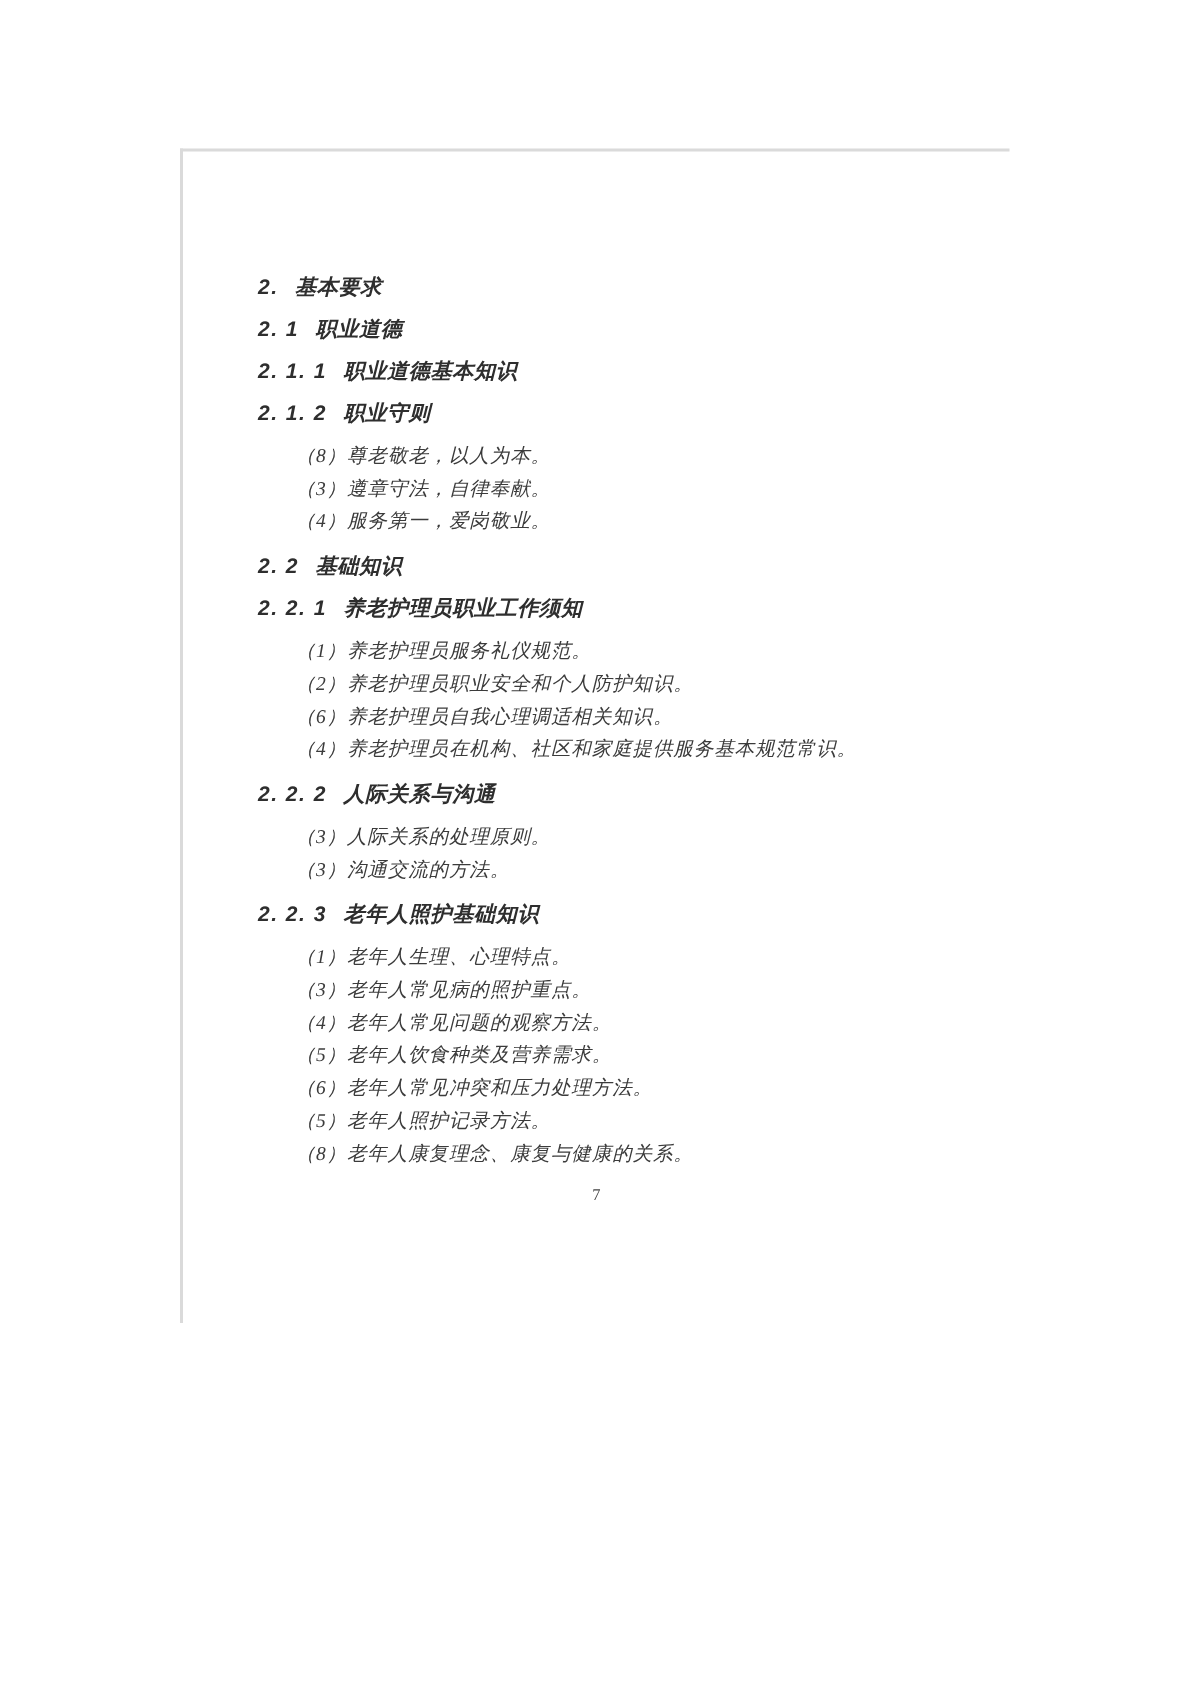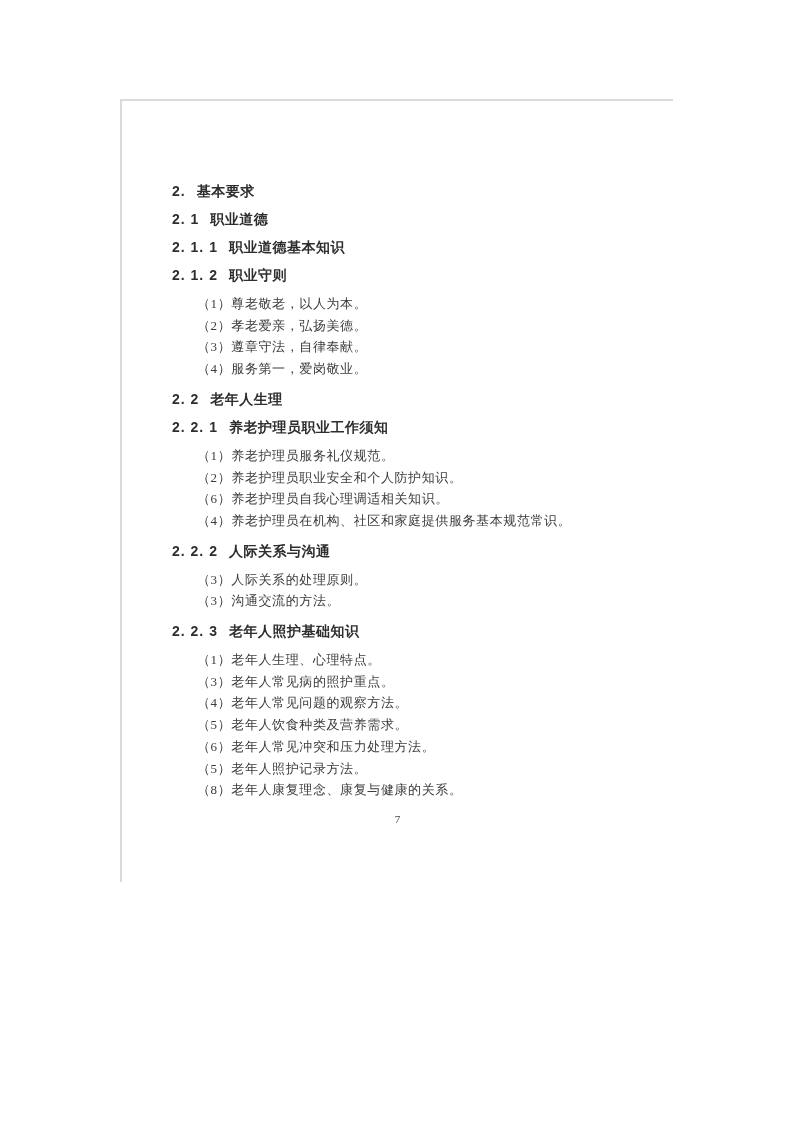--- a/index.html
+++ b/index.html
@@ -21,20 +21,21 @@
     top: 99px;
     width: 553px;
     height: 783px;
     background: #ffffff;
     border-top: 2px solid #dadada;
     border-left: 2px solid #dadada;
     box-sizing: border-box;
   }
   .content {
     padding-top: 71px; 
+    font-style: italic;
   }
   .heading {
     font-family: "Liberation Sans", "DejaVu Sans", sans-serif;
     font-weight: bold;
     font-size: 14px;
     line-height: 18px;
     color: #2e2e2e;
     padding-left: 50px;
     margin-top: 10px;
     letter-spacing: 0.5px;
@@ -70,26 +71,25 @@
 <body>
 
 <div class="canvas">
   <div class="page">
     <div class="content" id="doc-content">
         <div class="heading"><span class="hnum">2.</span><span class="htitle">基本要求</span></div>
         <div class="heading"><span class="hnum">2. 1</span><span class="htitle">职业道德</span></div>
         <div class="heading"><span class="hnum">2. 1. 1</span><span class="htitle">职业道德基本知识</span></div>
         <div class="heading"><span class="hnum">2. 1. 2</span><span class="htitle">职业守则</span></div>
         <div class="list">
-          <div class="list-item">（1）尊老敬老，以人为本。</div>
-          <div class="list-item">（2）孝老爱亲，弘扬美德。</div>
+          <div class="list-item">（8）尊老敬老，以人为本。</div>
           <div class="list-item">（3）遵章守法，自律奉献。</div>
           <div class="list-item">（4）服务第一，爱岗敬业。</div>
         </div>
-        <div class="heading"><span class="hnum">2. 2</span><span class="htitle">老年人生理</span></div>
+        <div class="heading"><span class="hnum">2. 2</span><span class="htitle">基础知识</span></div>
         <div class="heading"><span class="hnum">2. 2. 1</span><span class="htitle">养老护理员职业工作须知</span></div>
         <div class="list">
           <div class="list-item">（1）养老护理员服务礼仪规范。</div>
           <div class="list-item">（2）养老护理员职业安全和个人防护知识。</div>
           <div class="list-item">（6）养老护理员自我心理调适相关知识。</div>
           <div class="list-item">（4）养老护理员在机构、社区和家庭提供服务基本规范常识。</div>
         </div>
         <div class="heading"><span class="hnum">2. 2. 2</span><span class="htitle">人际关系与沟通</span></div>
         <div class="list">
           <div class="list-item">（3）人际关系的处理原则。</div>

